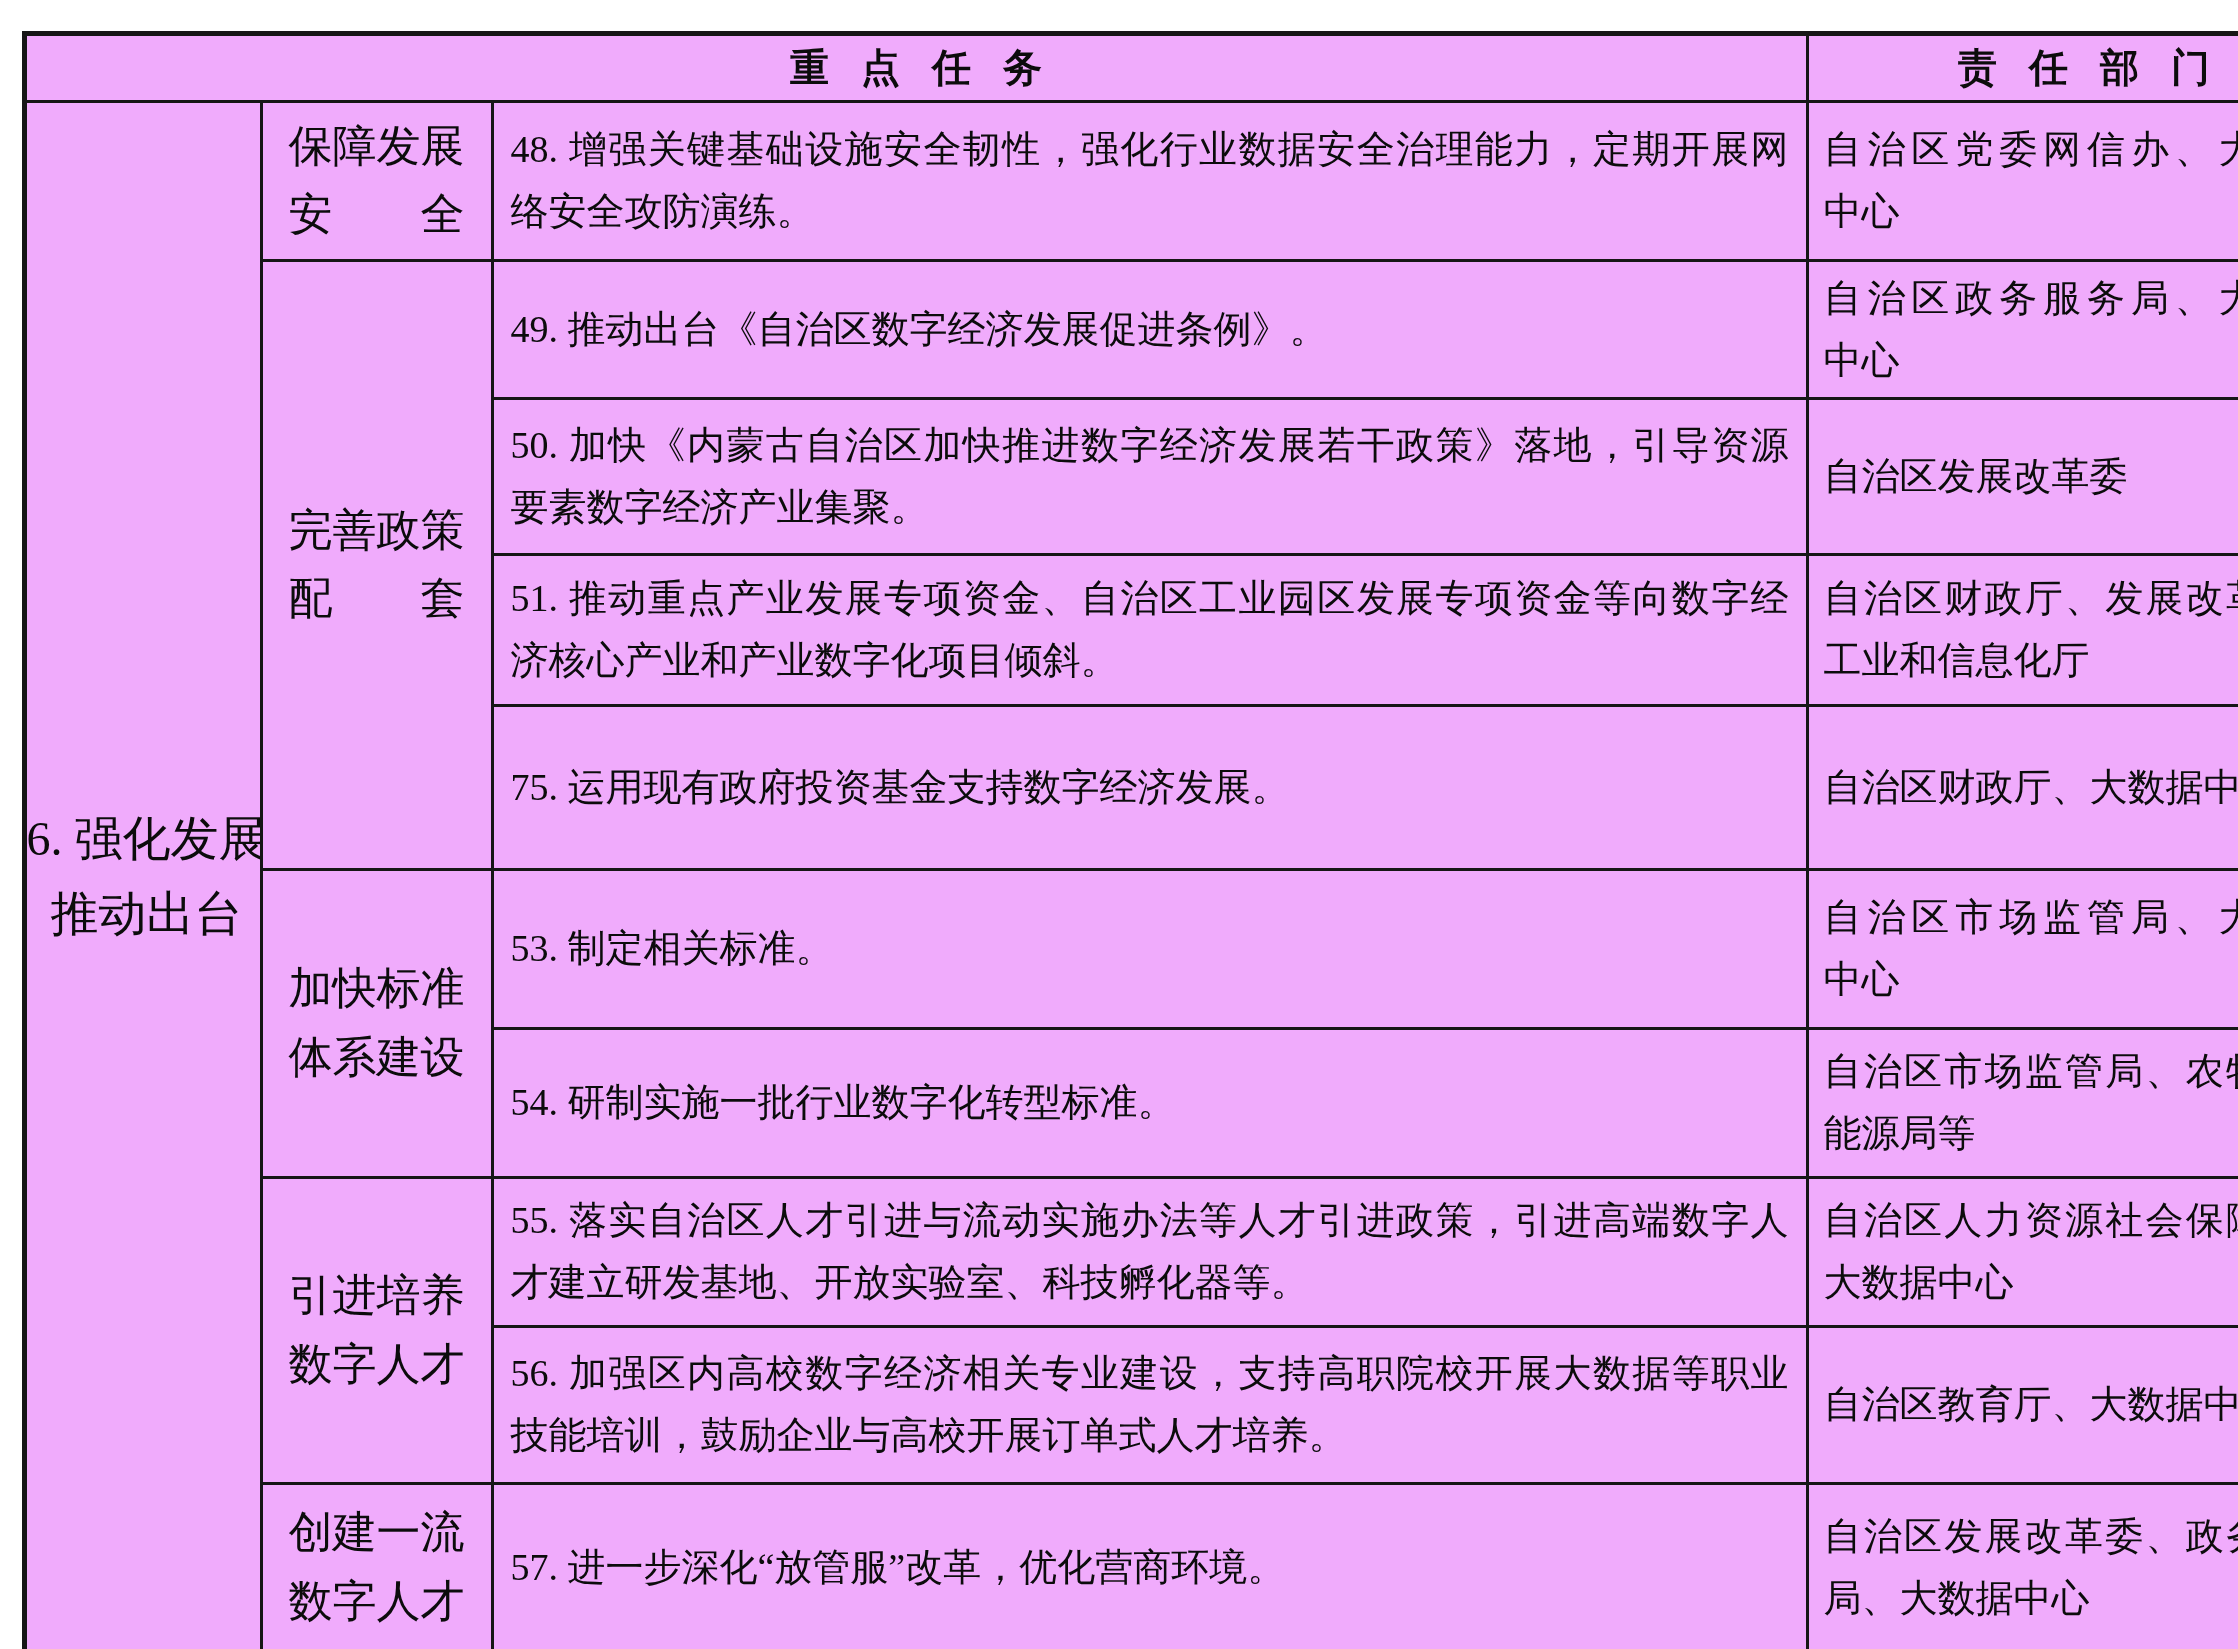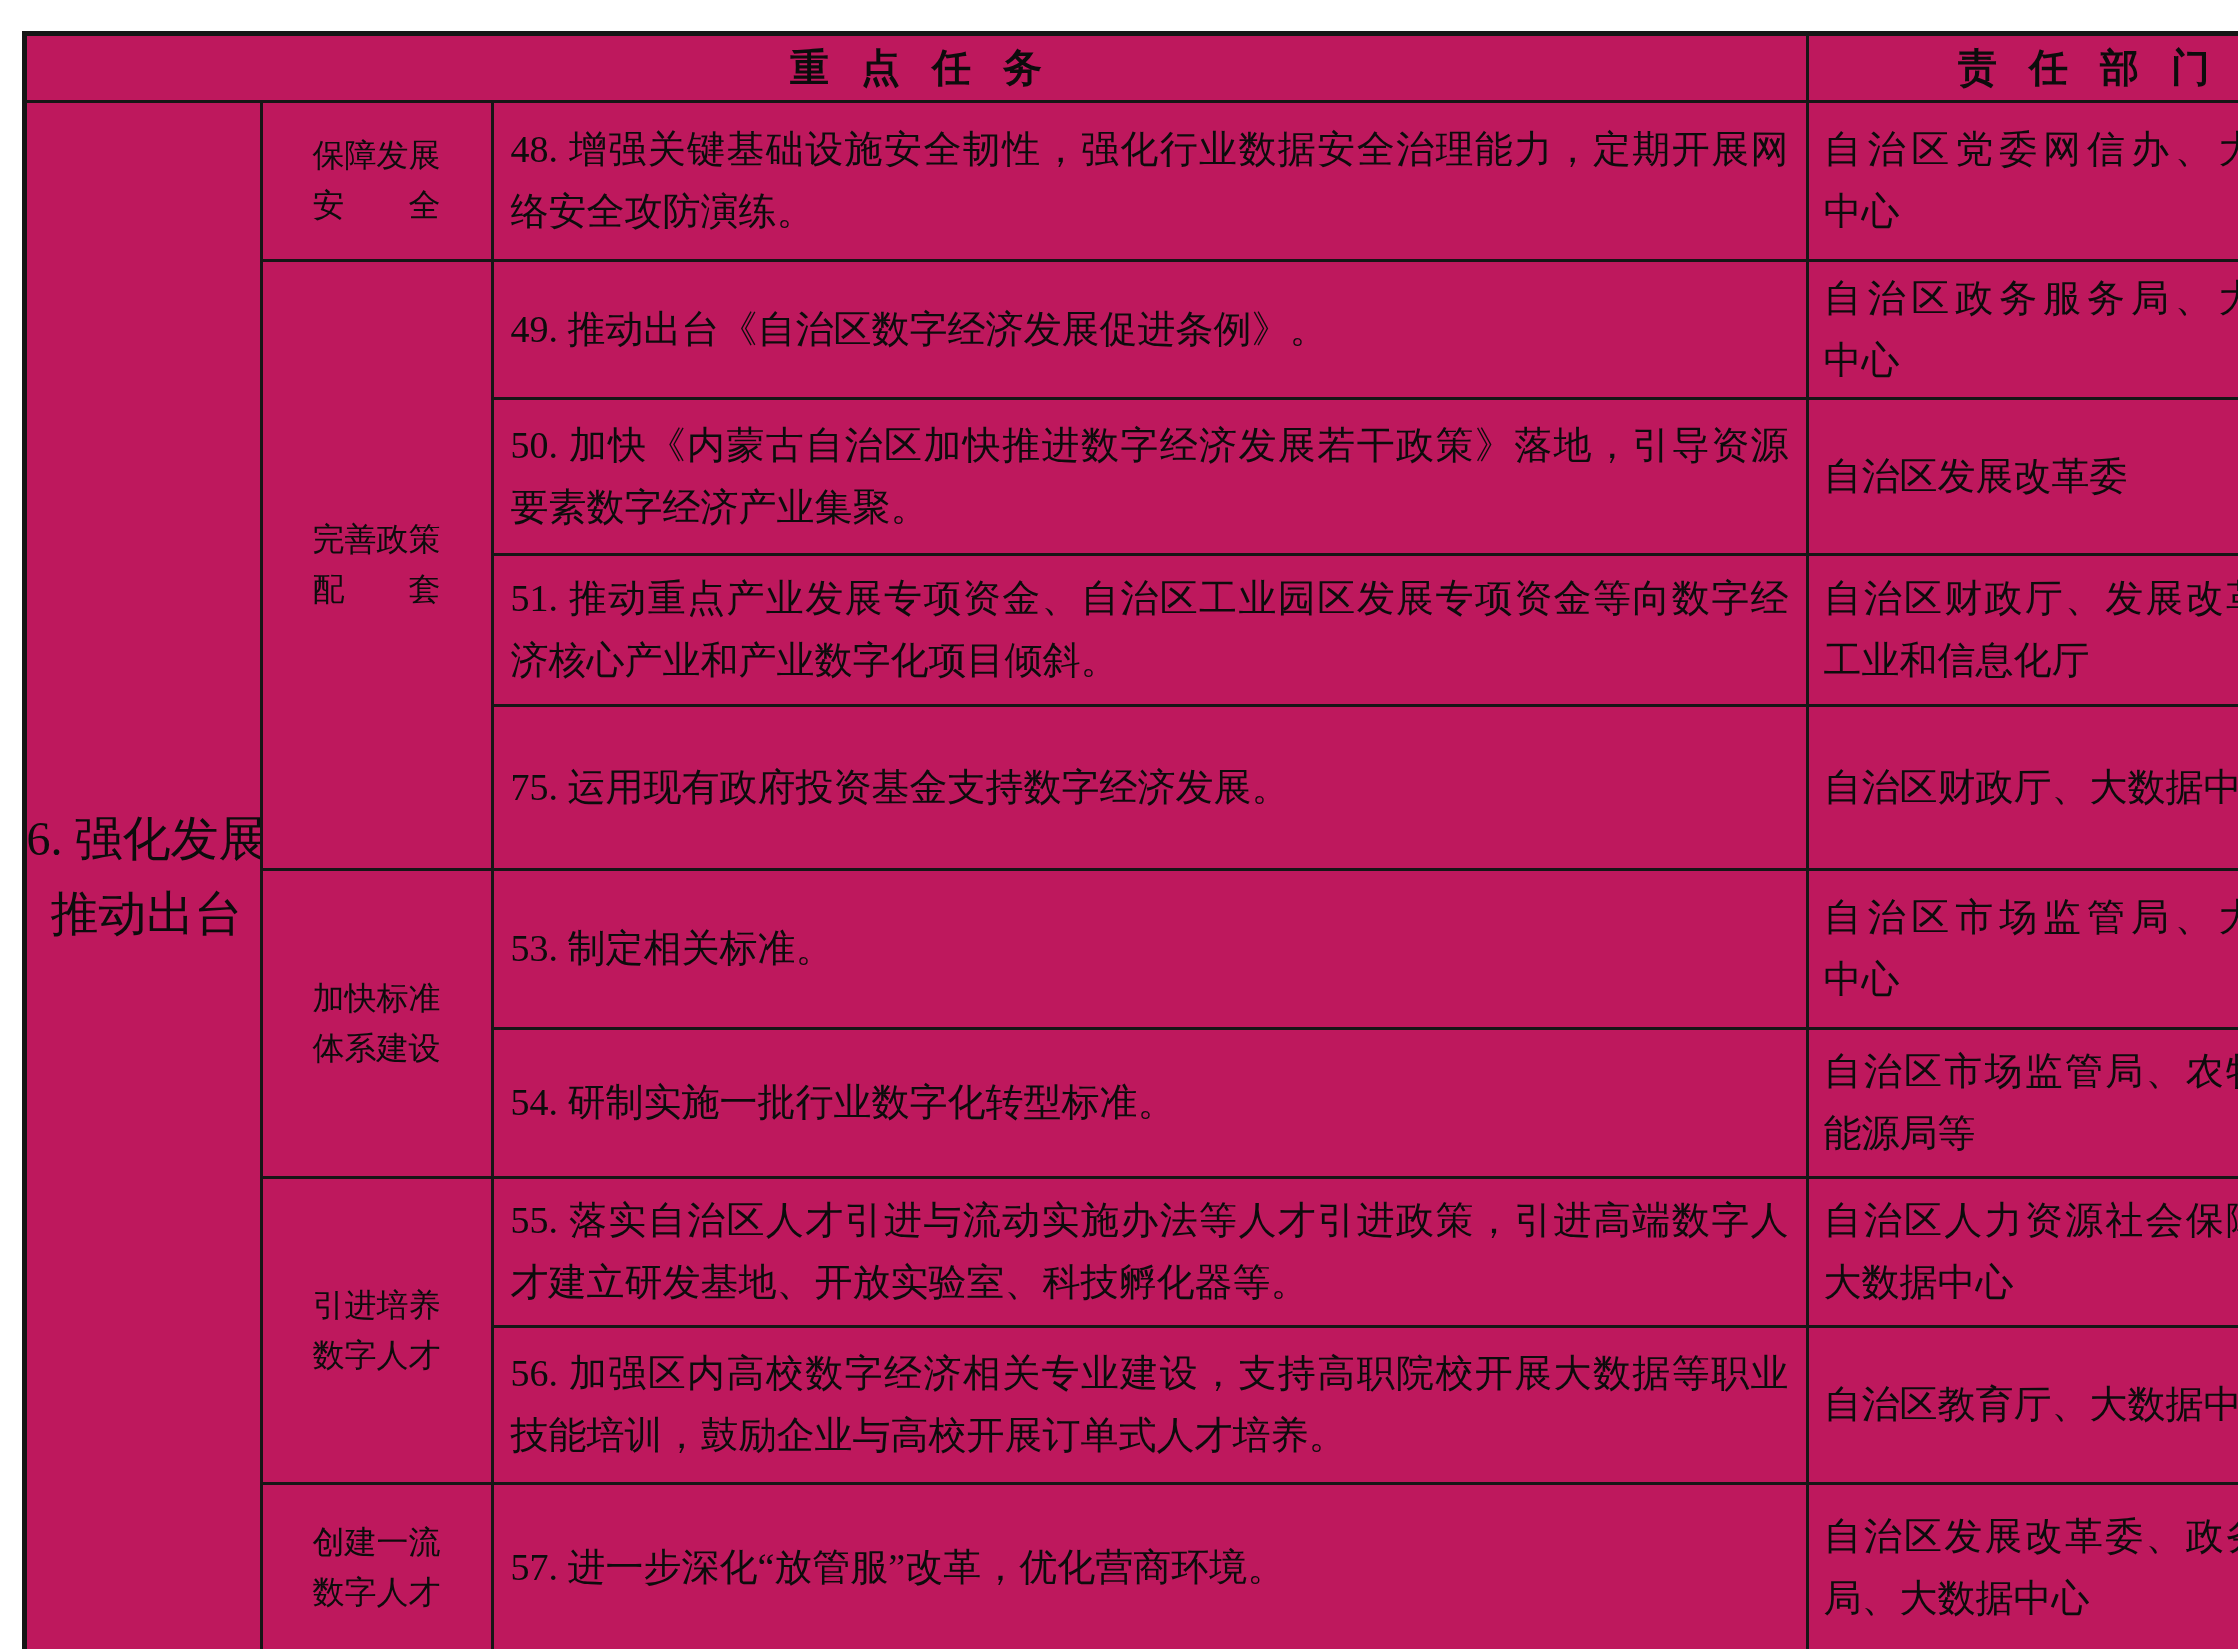--- a/index.html
+++ b/index.html
@@ -31,21 +31,21 @@
     height: 1619px;
     border-collapse: collapse;
     table-layout: fixed;
     border: 5.8px solid #161616;
     background: #ffffff;
   }
   td, th {
     border: 3.6px solid #161616;
     padding: 0;
     vertical-align: middle;
-    background: #be185d;
+    background: #f0abfc;
     overflow: hidden;
   }
   
   tr.header-row { height: 68px; }
   th.head-cell {
     font-size: 39px;
     font-weight: 700;
     text-align: center;
     letter-spacing: 0.82em;
     text-indent: 0.82em;
@@ -58,21 +58,21 @@
     font-size: 48px;
     line-height: 1.55;
     text-align: center;
     white-space: nowrap;
   }
   
   td.group-cell { text-align: center; }
   .glabel {
     display: inline-block;
     width: 4em;
-    font-size: 32px;
+    font-size: 44px;
     line-height: 1.55;
     text-align: center;
   }
   .glabel .gl2.spread {
     text-align: justify;
     text-align-last: justify;
     text-justify: inter-character;
   }
   
   td.task-cell { padding: 0 17px; }

